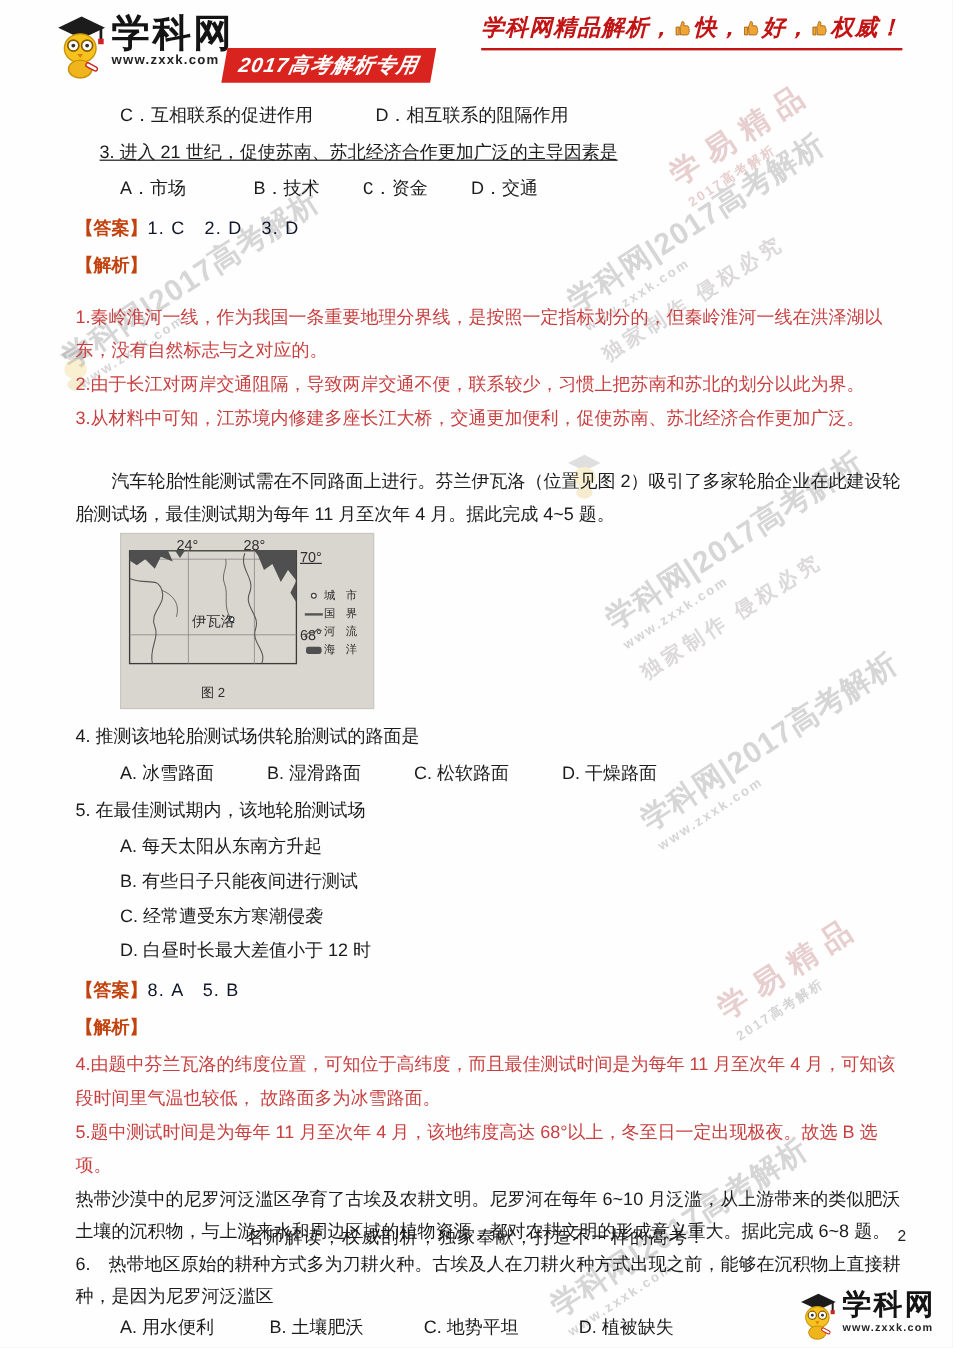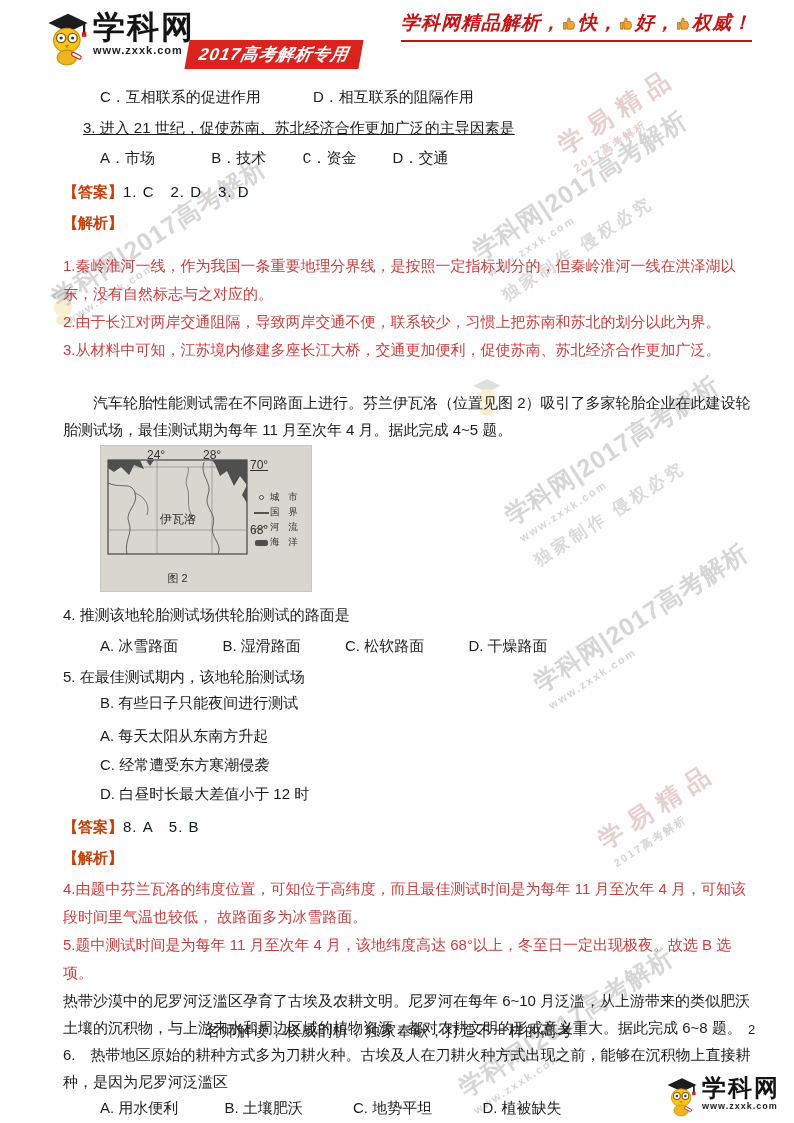--- a/index.html
+++ b/index.html
@@ -238,22 +238,22 @@
     <div class="row">4. 推测该地轮胎测试场供轮胎测试的路面是</div>
 
     <div class="row indent1 opt-inline" style="margin-top:9px;">
       <span style="margin-right:40px;">A. 冰雪路面</span>
       <span style="margin-right:40px;">B. 湿滑路面</span>
       <span style="margin-right:40px;">C. 松软路面</span>
       <span>D. 干燥路面</span>
     </div>
 
     <div class="row" style="margin-top:9px;">5. 在最佳测试期内，该地轮胎测试场</div>
+    <div class="q5opt" style="margin-top:4px;">A. 每天太阳从东南方升起</div>
     <div class="q5opt">B. 有些日子只能夜间进行测试</div>
-    <div class="q5opt" style="margin-top:4px;">A. 每天太阳从东南方升起</div>
     <div class="q5opt">C. 经常遭受东方寒潮侵袭</div>
     <div class="q5opt">D. 白昼时长最大差值小于 12 时</div>
 
     <div class="row" style="margin-top:8px;">
       <span class="lbl">【答案】</span><span class="ans">8. A　5. B</span>
     </div>
 
     <div class="row" style="margin-top:9px;">
       <span class="lbl">【解析】</span>
     </div>

